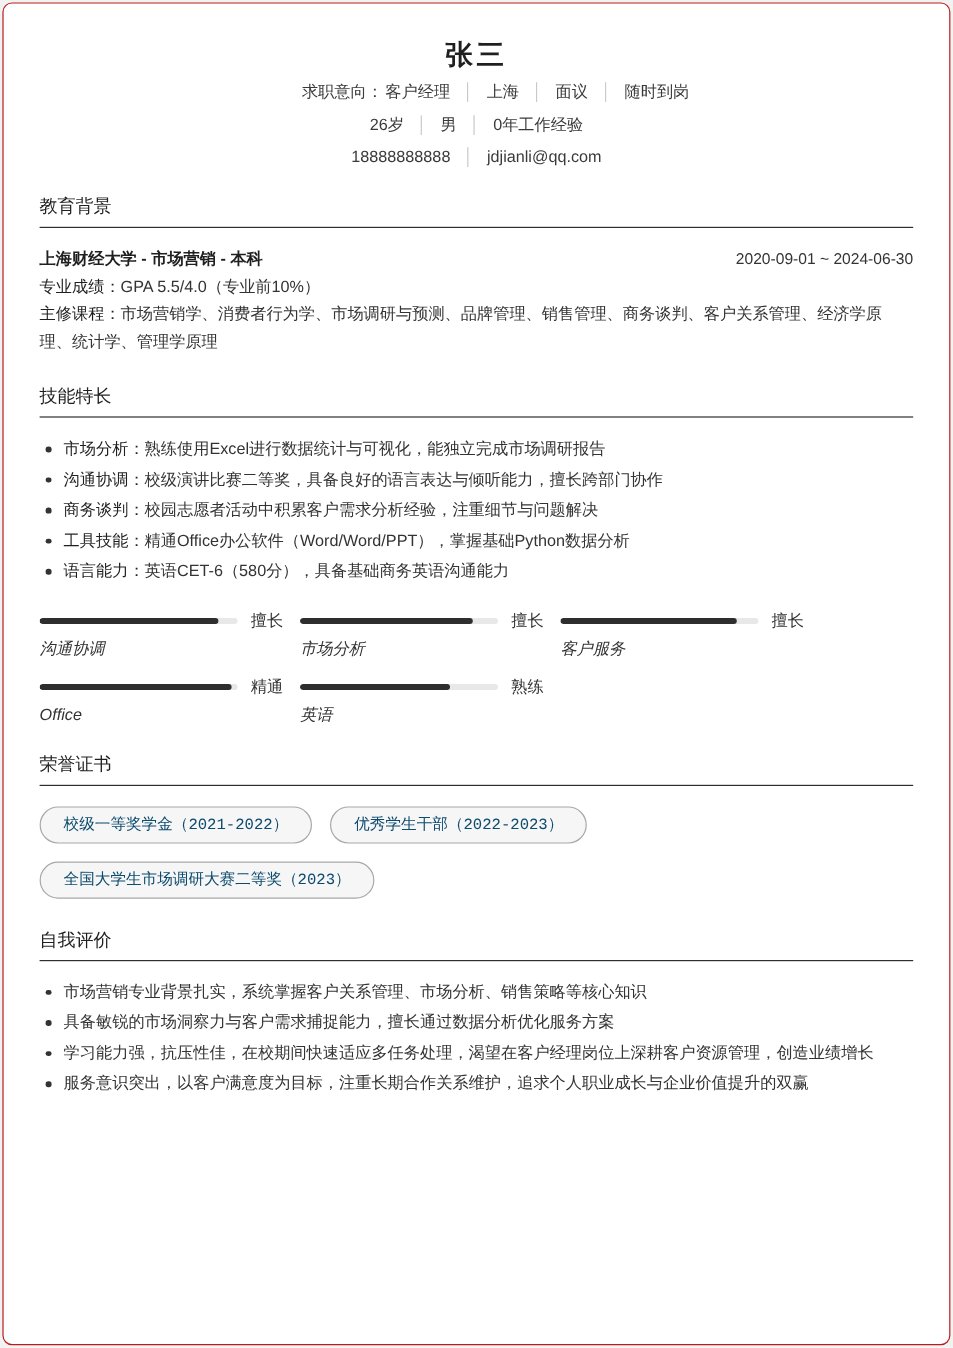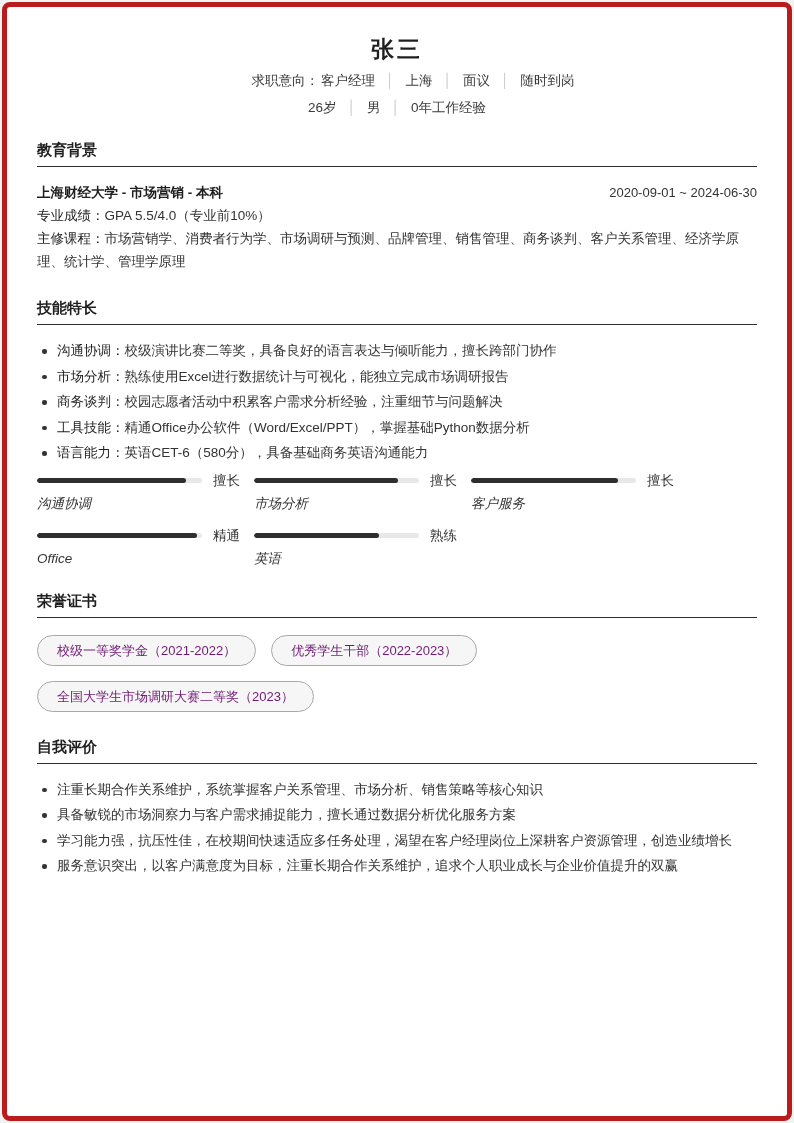--- a/index.html
+++ b/index.html
@@ -5,42 +5,42 @@
   html, body {
     margin: 0; padding: 0;
     width: 794px; height: 1123px;
     background: #f2f2f2;
     font-family: "Liberation Sans", "DejaVu Sans", sans-serif;
     overflow: hidden;
   }
   .page {
     position: absolute; inset: 2px;
     background: #ffffff;
-    border: 5px solid #b91c1c;
+    border: 1px solid #b91c1c;
     border-radius: 8px;
     padding: 0 30px;
     box-sizing: border-box;
     color: var(--text, #333333);
   }
   
   .header { text-align: center; padding-top: 31px; }
   .name {
     font-size: 23px; font-weight: 700; letter-spacing: 3px;
     color: var(--heading, #1f1f1f); line-height: 1;
   }
   .hline {
     margin-top: 12px; font-size: 13.5px; line-height: 15px; color: #3a3a3a;
   }
   .hline .sep { color: var(--separator, #c9c9c9); margin: 0 11px; font-weight: 300; }
   .hline .sep:last-child { display: none; }
   .hline .lbl { margin-right: 2px; margin-left: 32px; }
   
   .section { margin-top: 27px; }
   .section-title {
-    font-size: 15px; font-weight: 700; color: var(--heading, #1f1f1f);
+    font-size: 15px; font-weight: 400; color: var(--heading, #1f1f1f);
     padding-bottom: 9px; border-bottom: 1.5px solid var(--rule, #2f2f2f);
     line-height: 1;
   }
   
   .edu-head {
     display: flex; justify-content: space-between; align-items: baseline;
     margin-top: 14px; font-size: 13.5px; line-height: 23px;
   }
   .edu-school { font-weight: 700; color: var(--heading, #1f1f1f); }
   .edu-date { font-size: 13px; color: #333; }
@@ -51,77 +51,81 @@
   ul.bullets li {
     position: relative; padding-left: 20px;
     font-size: 13.5px; line-height: 25.5px;
   }
   ul.bullets li::before {
     content: ""; position: absolute; left: 5px; top: 11px;
     width: 4.5px; height: 4.5px; border-radius: 50%;
     background: var(--text, #333);
   }
   
-  .bars { display: flex; flex-wrap: wrap; margin-top: 8px; row-gap: 18px; }
+  .bars { display: flex; flex-wrap: wrap; margin-top: 22px; row-gap: 18px; }
   .bar-item { width: 217px; }
   .bar-row { display: flex; align-items: center; height: 14px; }
   .bar-track {
     width: 165px; height: 4.5px; border-radius: 3px;
     background: var(--bar-track, #e8e8e8); overflow: hidden;
   }
   .bar-fill { height: 100%; border-radius: 3px; background: var(--bar-fill, #2e2e2e); }
   .bar-level { margin-left: 11px; font-size: 13.5px; color: #333; }
   .bar-name { margin-top: 8px; font-size: 13.5px; color: #333; line-height: 15px; font-style: italic; }
   
   .badges { display: flex; gap: 15px; margin-top: 17px; flex-wrap: wrap; }
   .badge {
-    font-size: 13px; line-height: 1; color: #701a75;
+    font-size: 13px; line-height: 1; color: #0c4a6e;
     padding: 8px 19px; border-radius: 16px;
     border: 1px solid var(--badge-border, #a8a8a8);
     background: var(--badge-bg, #f6f6f6);
     white-space: nowrap;
+    font-family: Liberation Mono, monospace;
   }
 </style>
 </head>
 <body>
 
 <div class="page">
 
   <div class="header">
     <div class="name">张三</div>
 
     <div class="hline">
       <span class="lbl">求职意向：</span><span><span>客户经理</span><span class="sep">│</span><span>上海</span><span class="sep">│</span><span>面议</span><span class="sep">│</span><span>随时到岗</span></span>
     </div>
 
     <div class="hline">
       <span><span>26岁</span><span class="sep">│</span><span>男</span><span class="sep">│</span><span>0年工作经验</span></span>
     </div>
 
+    <div class="hline">
+      <span><span>18888888888</span><span class="sep">│</span><span>jdjianli@qq.com</span></span>
+    </div>
   </div>
 
   <div class="section">
     <div class="section-title">教育背景</div>
     <div class="edu-head">
       <span class="edu-school">上海财经大学 - 市场营销 - 本科</span>
       <span class="edu-date">2020-09-01 ~ 2024-06-30</span>
     </div>
     <div>
         <div class="edu-row"><span class="blabel">专业成绩：</span><span>GPA 5.5/4.0（专业前10%）</span></div>
         <div class="edu-row"><span class="blabel">主修课程：</span><span>市场营销学、消费者行为学、市场调研与预测、品牌管理、销售管理、商务谈判、客户关系管理、经济学原理、统计学、管理学原理</span></div>
       </div>
   </div>
 
   <div class="section">
     <div class="section-title">技能特长</div>
     <ul class="bullets">
+        <li><span class="blabel">市场分析：</span><span>熟练使用Excel进行数据统计与可视化，能独立完成市场调研报告</span></li>
         <li><span class="blabel">沟通协调：</span><span>校级演讲比赛二等奖，具备良好的语言表达与倾听能力，擅长跨部门协作</span></li>
-        <li><span class="blabel">市场分析：</span><span>熟练使用Excel进行数据统计与可视化，能独立完成市场调研报告</span></li>
         <li><span class="blabel">商务谈判：</span><span>校园志愿者活动中积累客户需求分析经验，注重细节与问题解决</span></li>
-        <li><span class="blabel">工具技能：</span><span>精通Office办公软件（Word/Excel/PPT），掌握基础Python数据分析</span></li>
+        <li><span class="blabel">工具技能：</span><span>精通Office办公软件（Word/Word/PPT），掌握基础Python数据分析</span></li>
         <li><span class="blabel">语言能力：</span><span>英语CET-6（580分），具备基础商务英语沟通能力</span></li>
       </ul>
 
     <div class="bars">
         <div class="bar-item">
           <div class="bar-row">
             <div class="bar-track">
               <div class="bar-fill" style="width: 90%;"></div>
             </div>
             <span class="bar-level">擅长</span>
@@ -172,20 +176,20 @@
     <div class="badges">
         <span class="badge">校级一等奖学金（2021-2022）</span>
         <span class="badge">优秀学生干部（2022-2023）</span>
         <span class="badge">全国大学生市场调研大赛二等奖（2023）</span>
       </div>
   </div>
 
   <div class="section">
     <div class="section-title">自我评价</div>
     <ul class="bullets">
-        <li>注重长期合作关系维护，系统掌握客户关系管理、市场分析、销售策略等核心知识</li>
+        <li>市场营销专业背景扎实，系统掌握客户关系管理、市场分析、销售策略等核心知识</li>
         <li>具备敏锐的市场洞察力与客户需求捕捉能力，擅长通过数据分析优化服务方案</li>
         <li>学习能力强，抗压性佳，在校期间快速适应多任务处理，渴望在客户经理岗位上深耕客户资源管理，创造业绩增长</li>
         <li>服务意识突出，以客户满意度为目标，注重长期合作关系维护，追求个人职业成长与企业价值提升的双赢</li>
       </ul>
   </div>
 
 </div>
 
 </body></html>

